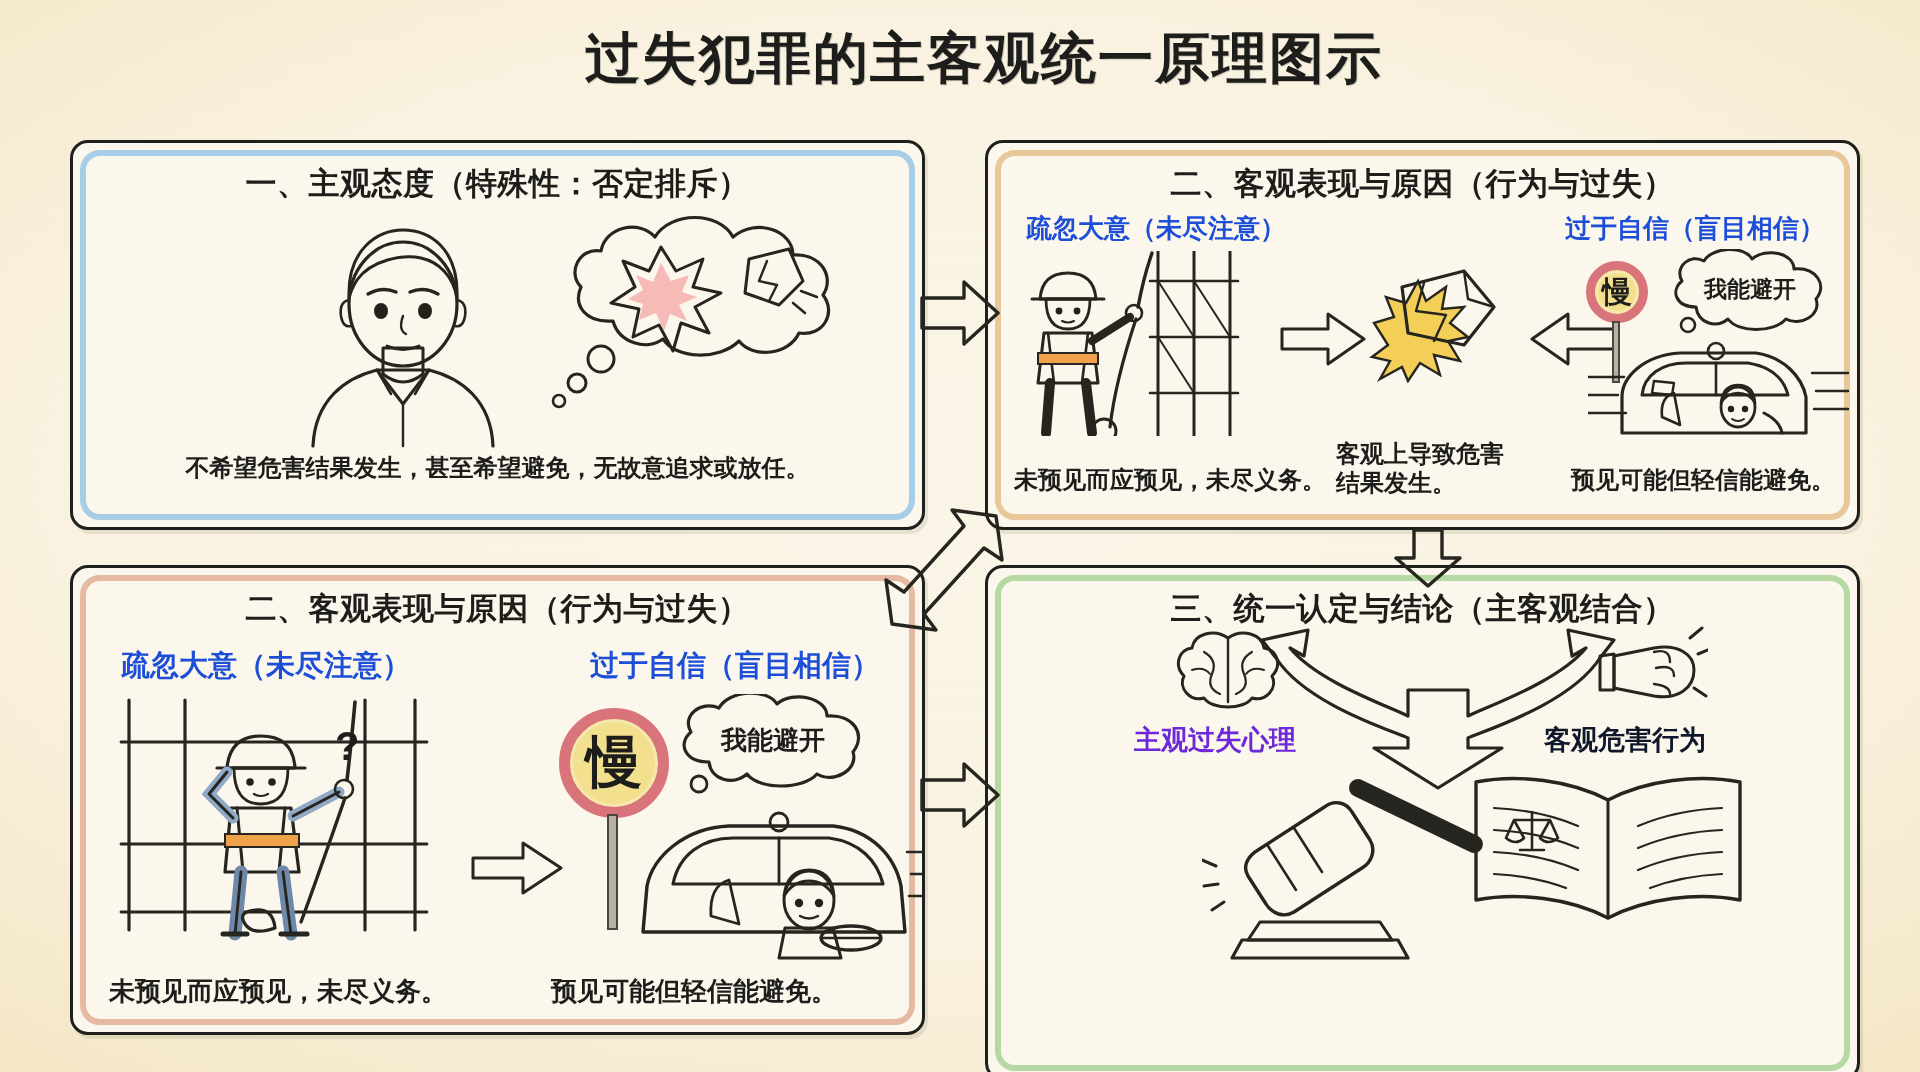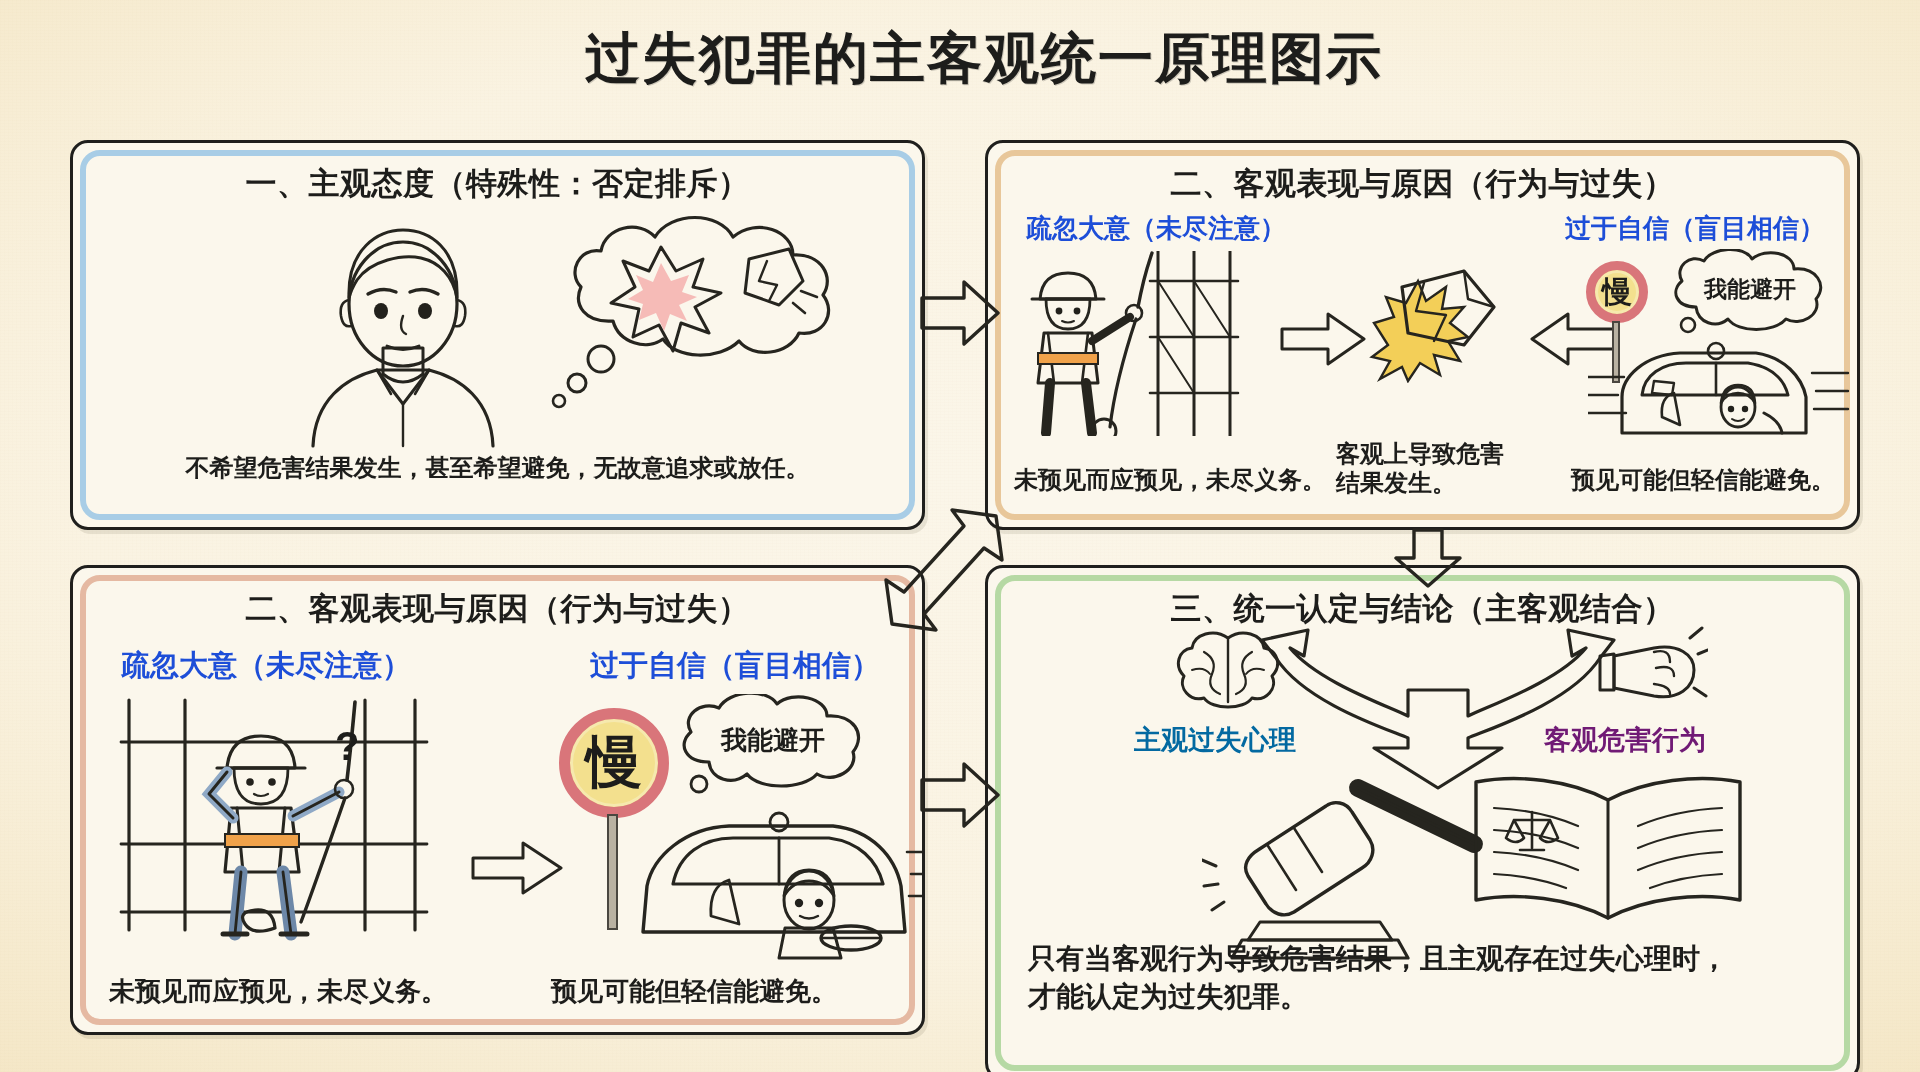--- a/index.html
+++ b/index.html
@@ -405,22 +405,22 @@
       <path class="ink" d="M18 38 L4 20 L50 10 L46 36 L32 28
                C60 62 130 86 150 96
                L150 70 L210 70 L210 96
                C230 86 300 62 328 28
                L314 36 L310 10 L356 20 L342 38
                C312 84 228 110 210 118
                L210 128 L244 128 L180 168 L116 128 L150 128 L150 118
                C132 110 48 84 18 38 Z" fill="#bcdcab" stroke-width="3.2"></path>
     </svg>
 
-    <div style="position:absolute; left:146px; top:154px; font-size:27px; font-weight:bold; color:#0369a1;">主观过失心理</div>
-    <div style="position:absolute; left:556px; top:154px; font-size:27px; font-weight:bold; color:#701a75;">客观危害行为</div>
+    <div style="position:absolute; left:146px; top:154px; font-size:27px; font-weight:bold; color:#6d28d9;">主观过失心理</div>
+    <div style="position:absolute; left:556px; top:154px; font-size:27px; font-weight:bold; color:#0f172a;">客观危害行为</div>
 
     <svg class="art" style="left:214px; top:204px;" width="300" height="190" viewBox="0 0 300 190">
 
       <path class="ink" d="M14 94 L0 88 M16 112 L2 114 M22 130 L10 138" stroke-width="3" stroke="#e0a33a"></path>
 
       <path class="ink" d="M156 16 L272 72" stroke-width="18" stroke="#b9763f"></path>
       <path class="ink" d="M156 16 L272 72" stroke-width="3"></path>
 
       <path class="ink" d="M56 78 L124 34 C132 28 144 30 150 40 L168 68 C174 78 170 90 160 96
                            L92 140 C82 146 70 142 64 132 L46 104 C40 94 46 84 56 78 Z" fill="#d9a24a" stroke-width="3.4"></path>
@@ -434,22 +434,20 @@
       <path class="ink" d="M150 36 C112 16 60 10 18 18 L18 136 C60 128 112 134 150 154
                            C188 134 240 128 282 136 L282 18 C240 10 188 16 150 36 Z" fill="#fdfbf4" stroke-width="3.4"></path>
       <path class="ink" d="M150 36 L150 154" stroke-width="3"></path>
       <path class="ink" d="M36 44 q46 2 84 18 M36 66 q46 2 84 18 M36 88 q46 2 84 18 M36 110 q40 2 72 14" stroke-width="2.2"></path>
       <path class="ink" d="M264 44 q-46 2 -84 18 M264 66 q-46 2 -84 18 M264 88 q-46 2 -84 18 M264 110 q-40 2 -72 14" stroke-width="2.2"></path>
 
       <path class="ink" d="M74 48 L74 84 M56 56 L92 56 M56 56 L48 74 q10 8 18 0 Z M92 56 L100 74 q-10 8 -18 0 Z
                             M62 86 L86 86" stroke-width="2.6"></path>
     </svg>
 
-    <div class="caption" style="left:40px; top:372px; font-size:28px; line-height:1.35;">只有当客观行为导致危害结果，且主观存在过失心理时，
-才能认定为过失犯罪。</div>
   </div>
 
   <svg class="arrow" style="left:920px; top:278px;" width="80" height="70" viewBox="0 0 80 70">
     <path class="ink" d="M2 20 L44 20 L44 4 L78 35 L44 66 L44 50 L2 50 Z" fill="#a6d5ef" stroke-width="3.4"></path>
   </svg>
 
   <svg class="arrow" style="left:880px; top:508px;" width="130" height="130" viewBox="0 0 130 130">
     <path class="ink" d="M116 8 L122 52 L104 40 L44 106 L56 122 L12 116 L6 72 L24 84 L84 18 L72 2 Z" fill="#f4c193" stroke-width="3.4"></path>
   </svg>
 

